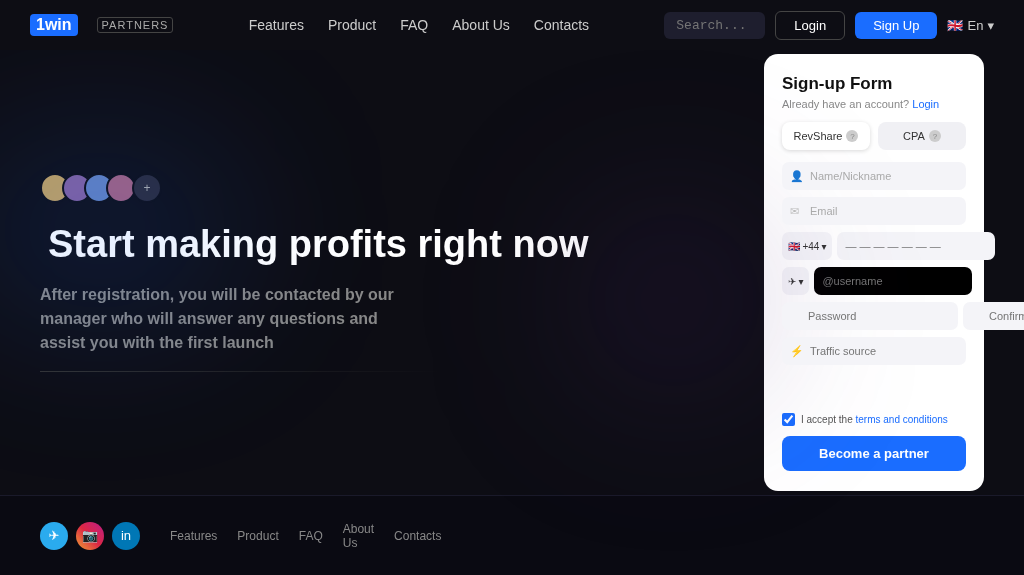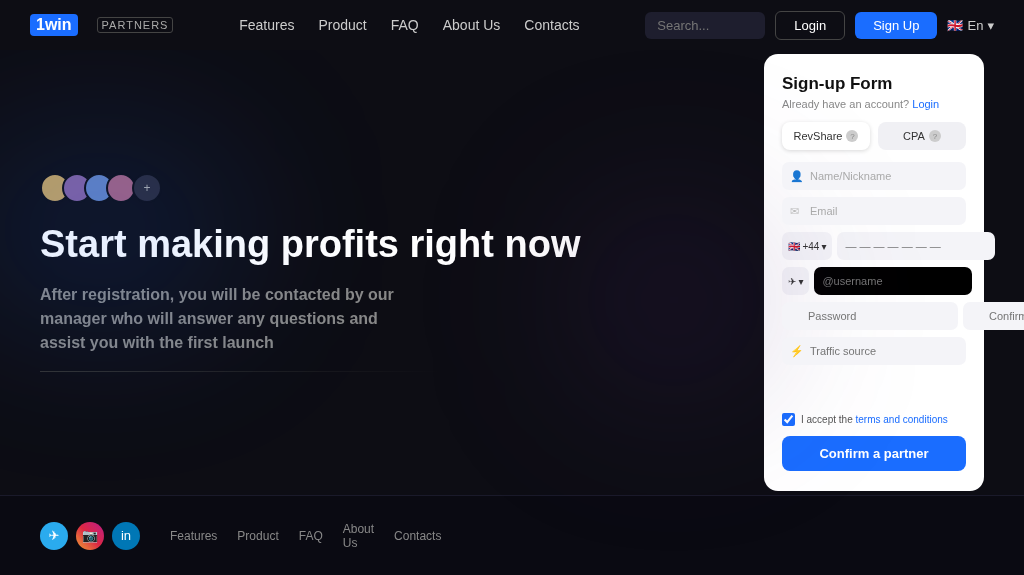--- a/index.html
+++ b/index.html
@@ -61,21 +61,22 @@
       align-items: center;
       gap: 10px;
     }
     .search-box {
       background: #1e1e2e;
       border: none;
       border-radius: 6px;
       padding: 6px 12px;
       color: #22c55e;
       font-size: 13px;
-      width: 120px;
+      width: 101px;
+      font-family: Liberation Mono, monospace;
     }
     .btn-login {
       background: transparent;
       border: 1px solid #444;
       color: #fff;
       padding: 6px 18px;
       border-radius: 6px;
       font-size: 13px;
       cursor: pointer;
     }
@@ -147,20 +148,21 @@
       font-size: 12px;
       color: #aaa;
       margin-left: 4px;
     }
     .hero h1 {
       font-size: 38px;
       font-weight: 800;
       line-height: 1.15;
       margin-bottom: 16px;
       color: #fff;
+      margin-left: 8px;
     }
     .hero p {
       font-size: 16px;
       color: #888;
       line-height: 1.5;
       max-width: 360px;
       font-weight: bold;
     }
 
     
@@ -560,21 +562,21 @@
     
     <div class="checkbox-row">
       <input type="checkbox" checked="" style="">
       <span>
         <span>I accept the</span>
         <a>terms and conditions</a>
       </span>
     </div>
 
     
-    <button class="btn-become">Confirm a partner</button>
+    <button class="btn-become">Become a partner</button>
   </div>
 </main>
 
 <footer>
   <div class="footer-icons">
     <div class="footer-icon fi-tg">✈</div>
     <div class="footer-icon fi-ig">📷</div>
     <div class="footer-icon fi-li">in</div>
   </div>
   <nav class="footer-nav">

